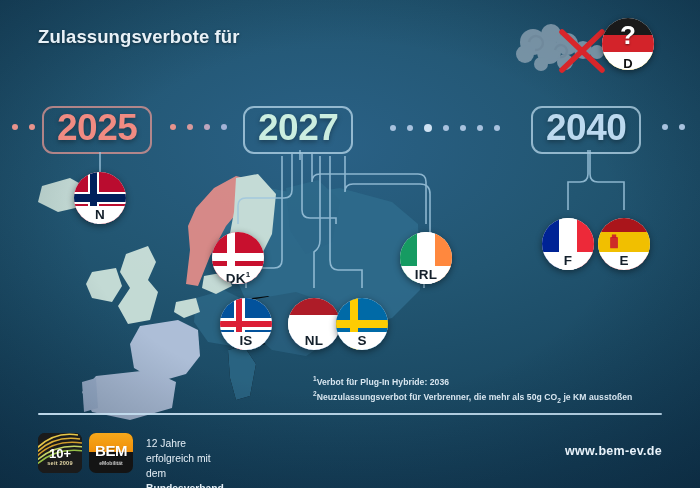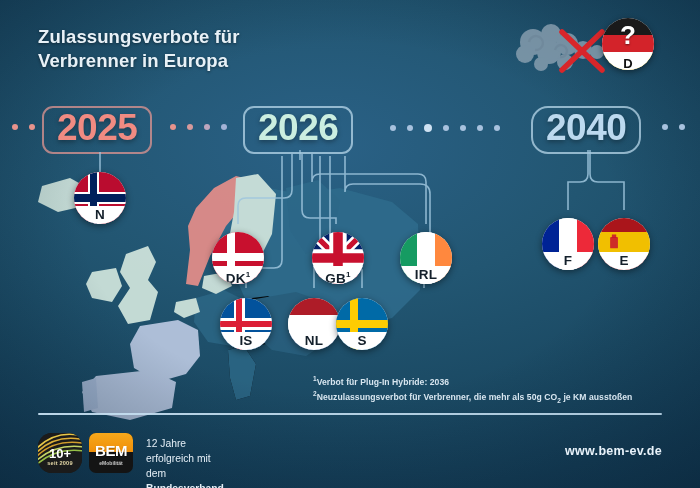--- a/index.html
+++ b/index.html
@@ -71,21 +71,21 @@
     position: absolute; top: 0;
     border: 2px solid rgba(190,220,238,.72);
     border-radius: 11px;
     padding: 1px 13px 4px;
     font-size: 37px; font-weight: bold; line-height: 1.05;
     letter-spacing: -.5px;
     text-shadow: 0 2px 5px rgba(0,0,0,.35);
   }
   .y2025 { left: 42px;  color: #f08b82; border-color: rgba(226,150,145,.75); }
   .y2030 { left: 243px; color: #cbeee0; }
-  .y2040 { left: 531px; color: #bcd9ef; border-radius: 17px; }
+  .y2040 { left: 531px; color: #bcd9ef; }
 
   
   .links { position: absolute; left: 0; top: 140px; width: 700px; height: 200px; }
   .links svg { display: block; }
 
   
   .flag {
     position: absolute;
     width: 52px; height: 52px; border-radius: 50%;
     background: #fff; overflow: hidden;
@@ -113,21 +113,21 @@
 
   
   .rule {
     position: absolute; left: 38px; top: 413px; width: 624px; height: 2px;
     background: linear-gradient(90deg, rgba(196,222,240,.95), rgba(196,222,240,.85));
     border-radius: 2px;
   }
   .footer { position: absolute; left: 38px; top: 431px; height: 44px; }
   .logo-10 {
     position: absolute; left: 0; top: 2px; width: 44px; height: 40px;
-    border-radius: 14px; overflow: hidden;
+    border-radius: 7px; overflow: hidden;
     background: #1b1b1b;
   }
   .logo-10 .rays { position: absolute; inset: 0; }
   .logo-10 .t1 {
     position: absolute; left: 0; top: 13px; width: 100%; text-align: center;
     color: #fff; font-size: 13px; font-weight: bold;
   }
   .logo-10 .t2 {
     position: absolute; left: 0; top: 27px; width: 100%; text-align: center;
     color: #e6d9a8; font-size: 5.6px; font-weight: bold; letter-spacing: .2px;
@@ -201,21 +201,20 @@
         <path d="M96 226 L150 220 L176 232 L172 258 L130 270 L92 262 L82 242 Z" fill="#c3cfe8"></path>
 
         <path d="M82 232 L96 228 L98 258 L84 262 Z" fill="#b5c3df"></path>
       </g>
     </svg>
   </div>
   <div class="vignette"></div>
 
   <div class="title">
     <div>Zulassungsverbote für</div>
-    <div>Verbrenner in Europa</div>
   </div>
 
   <div class="exhaust">
     <svg viewBox="0 0 110 60" xmlns="http://www.w3.org/2000/svg">
       <g fill="#8fa4b4" opacity="0.78">
         <circle cx="20" cy="22" r="13"></circle>
         <circle cx="38" cy="14" r="10"></circle>
         <circle cx="36" cy="32" r="12"></circle>
         <circle cx="54" cy="24" r="11"></circle>
         <circle cx="12" cy="34" r="9"></circle>
@@ -255,21 +254,21 @@
       <span class="dot" style="background:#e8938c"></span>
     </div>
     <div class="year y2025">2025</div>
 
     <div class="dots" style="left:170px">
       <span class="dot" style="background:#e8938c"></span>
       <span class="dot" style="background:#d79a9c"></span>
       <span class="dot" style="background:#bda6be"></span>
       <span class="dot" style="background:#a4b3d6"></span>
     </div>
-    <div class="year y2030">2026</div>
+    <div class="year y2030">2027</div>
 
     <div class="dots" style="left:390px">
       <span class="dot" style="background:#a8c2de"></span>
       <span class="dot" style="background:#a8c2de"></span>
       <span class="dot" style="background:#cfe2f2;width:8px;height:8px"></span>
       <span class="dot" style="background:#a8c2de"></span>
       <span class="dot" style="background:#a8c2de"></span>
       <span class="dot" style="background:#a8c2de"></span>
       <span class="dot" style="background:#a8c2de"></span>
     </div>
@@ -322,32 +321,20 @@
 
   <div class="flag" style="left:212px; top:232px">
     <div class="img">
       <div style="position:absolute;inset:0;background:#c8102e"></div>
       <div class="hbar" style="top:40%;height:16%;background:#fff"></div>
       <div style="position:absolute;left:28%;top:0;width:16%;height:100%;background:#fff"></div>
     </div>
     <div class="cap">DK<sup>1</sup></div>
   </div>
 
-  <div class="flag" style="left:312px; top:232px">
-    <div class="img">
-      <svg viewBox="0 0 60 60" preserveAspectRatio="none" style="width:100%;height:100%">
-        <rect width="60" height="60" fill="#012169"></rect>
-        <path d="M0 0 L60 60 M60 0 L0 60" stroke="#fff" stroke-width="12"></path>
-        <path d="M0 0 L60 60 M60 0 L0 60" stroke="#c8102e" stroke-width="6"></path>
-        <path d="M30 0 V60 M0 30 H60" stroke="#fff" stroke-width="20"></path>
-        <path d="M30 0 V60 M0 30 H60" stroke="#c8102e" stroke-width="11"></path>
-      </svg>
-    </div>
-    <div class="cap">GB<sup>1</sup></div>
-  </div>
 
   <div class="flag" style="left:400px; top:232px">
     <div class="img">
       <div style="position:absolute;left:0;top:0;width:33.4%;height:100%;background:#169b62"></div>
       <div style="position:absolute;left:33.3%;top:0;width:33.4%;height:100%;background:#fff"></div>
       <div style="position:absolute;left:66.6%;top:0;width:33.4%;height:100%;background:#ff883e"></div>
     </div>
     <div class="cap">IRL</div>
   </div>
 

